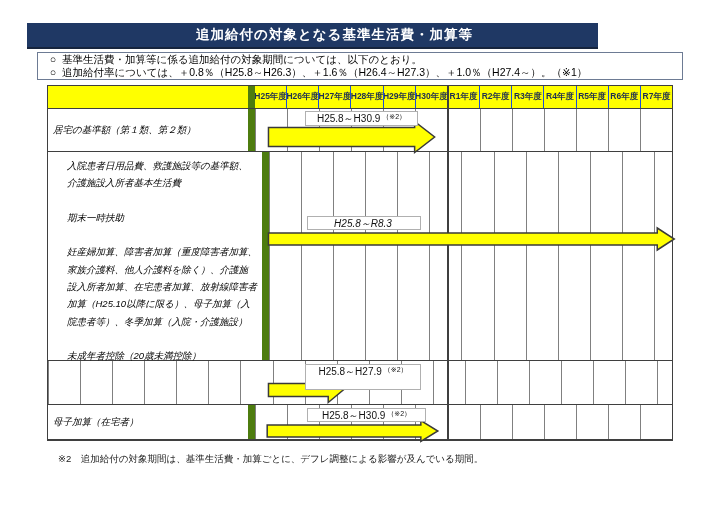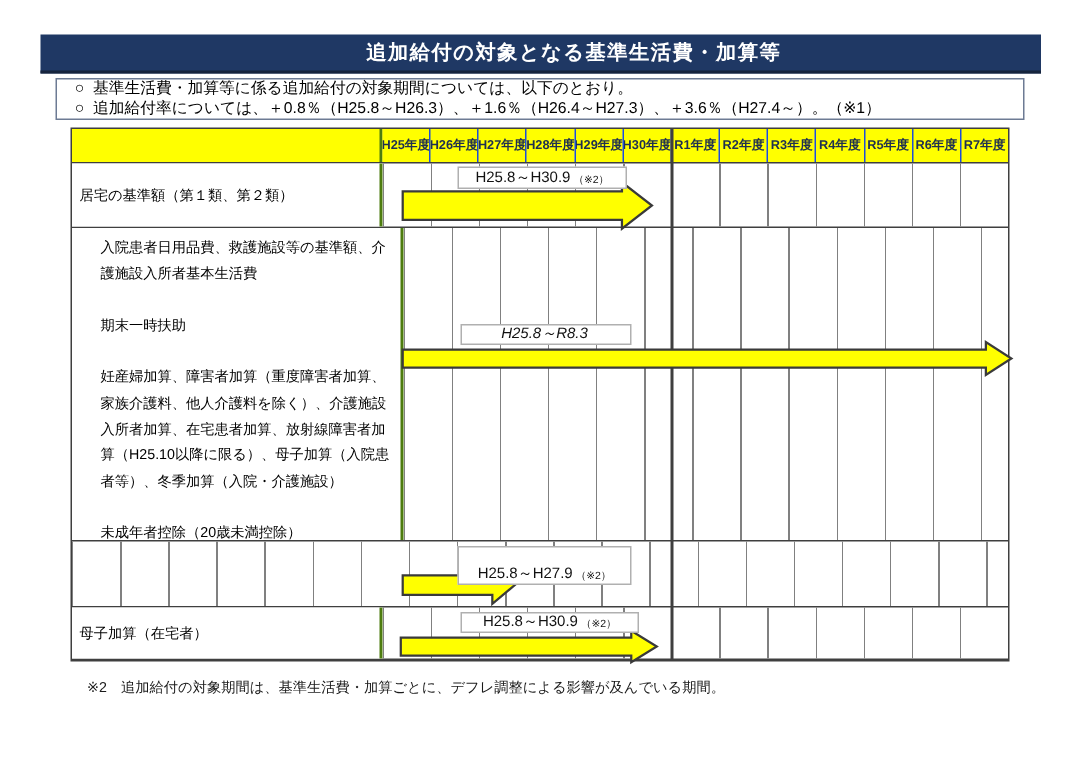--- a/index.html
+++ b/index.html
@@ -1,20 +1,20 @@
 <!DOCTYPE html>
 <html><head>
 <meta charset="utf-8">
 <style>
   html,body{margin:0;padding:0;background:#fff;}
   .page{position:relative;width:720px;height:509px;background:#ffffff;
         font-family:"Liberation Sans","DejaVu Sans",sans-serif;overflow:hidden;}
 
   
-  .title-bar{position:absolute;left:27px;top:23px;width:667px;height:26px;
+  .title-bar{position:absolute;left:27px;top:23px;width:571px;height:26px;
              background:#1f3864;border-bottom:2px solid #16243d;box-sizing:border-box;
              display:flex;align-items:center;justify-content:center;padding-left:44px;}
   .title-bar span{color:#ffffff;font-size:13.5px;font-weight:bold;letter-spacing:1px;}
 
   
   .intro-box{position:absolute;left:37px;top:52px;width:646px;height:28px;box-sizing:border-box;
              border:1.5px solid #6d7b94;background:#fff;display:flex;flex-direction:column;
              justify-content:center;}
   .bullet-line{display:flex;align-items:center;font-size:10.5px;line-height:13px;color:#000;}
   .bullet-line .marker{width:18px;text-align:center;flex:none;padding-left:6px;}
@@ -24,40 +24,40 @@
   .gantt-table{position:absolute;left:47px;top:85px;width:626px;height:356px;
                border:1px solid #3f3f3f;box-sizing:border-box;background:#fff;
                display:flex;flex-direction:column;}
   .trow{display:flex;border-bottom:1px solid #3f3f3f;box-sizing:border-box;}
   .trow:last-child{border-bottom:none;}
   .thead{height:23px;}
   .row1{height:43px;}
   .row2{height:209px;}
   .row3{height:44px;}
   .row4{flex:1;}
-  .label-col{width:207px;flex:none;border-right:2px solid #4d7c0f;box-sizing:border-box;
-             font-size:9.5px;color:#000;background:#fff;}
+  .label-col{width:207px;flex:none;border-right:7px solid #4d7c0f;box-sizing:border-box;
+             font-size:9.5px;color:#000;background:#fff;font-style:italic;}
   .thead .label-col{background:#ffff00;}
   .vcenter{display:flex;align-items:center;padding-left:5px;}
   .row2 .label-col{white-space:pre-line;padding:5px 5px 0 5px;line-height:17.3px;margin-left:14px;}
   .year-cells{flex:1;display:flex;}
   .year-cell{flex:1;border-left:1px solid #1d4ed8;box-sizing:border-box;background:#ffff00;
              display:flex;align-items:center;justify-content:center;
              font-size:8.5px;font-weight:bold;color:#1f3050;white-space:nowrap;overflow:hidden;}
   .year-cell:first-child{border-left:none;}
   .chart-cell{flex:1;background-image:repeating-linear-gradient(to right,
               #808080 0px,#808080 1px,transparent 1px,transparent 32.077px);}
   .era-line{position:absolute;top:0;bottom:0;width:2px;background:#3f3f3f;z-index:1;}
 
   
   #arrow-layer{position:absolute;left:0;top:0;width:720px;height:509px;z-index:2;pointer-events:none;}
 
   
   .pb{position:absolute;background:#ffffff;border:1px solid #b0b0b0;box-sizing:border-box;
-      display:flex;align-items:flex-end;justify-content:center;font-size:10px;color:#111;z-index:3;}
+      display:flex;align-items:flex-start;justify-content:center;font-size:10px;color:#111;z-index:3;}
   .pb .note{font-size:7px;margin-left:2px;}
   .pb1{left:305px;top:111px;width:113px;height:15px;}
   .pb2{left:307px;top:216px;width:114px;height:14px;font-style:italic;}
   .pb3{left:305px;top:364px;width:116px;height:26px;}
   .pb4{left:307px;top:408px;width:119px;height:14px;}
 
   
   .footnotes{position:absolute;left:58px;top:452px;font-size:9.5px;line-height:13.5px;color:#1a1a1a;}
 </style>
 </head>
@@ -69,21 +69,21 @@
     <span>追加給付の対象となる基準生活費・加算等</span>
   </div>
 
   <div class="intro-box">
     <div class="bullet-line">
       <span class="marker">○</span>
       <span class="btxt">基準生活費・加算等に係る追加給付の対象期間については、以下のとおり。</span>
     </div>
     <div class="bullet-line">
       <span class="marker">○</span>
-      <span class="btxt">追加給付率については、＋0.8％（H25.8～H26.3）、＋1.6％（H26.4～H27.3）、＋3.6％（H27.4～）。（※1）</span>
+      <span class="btxt">追加給付率については、＋0.8％（H25.8～H26.3）、＋1.6％（H26.4～H27.3）、＋1.0％（H27.4～）。（※1）</span>
     </div>
   </div>
 
   <div class="gantt-table">
     <div class="trow thead">
       <div class="label-col"></div>
       <div class="year-cells">
           <div class="year-cell">H25年度</div>
           <div class="year-cell">H26年度</div>
           <div class="year-cell">H27年度</div>

